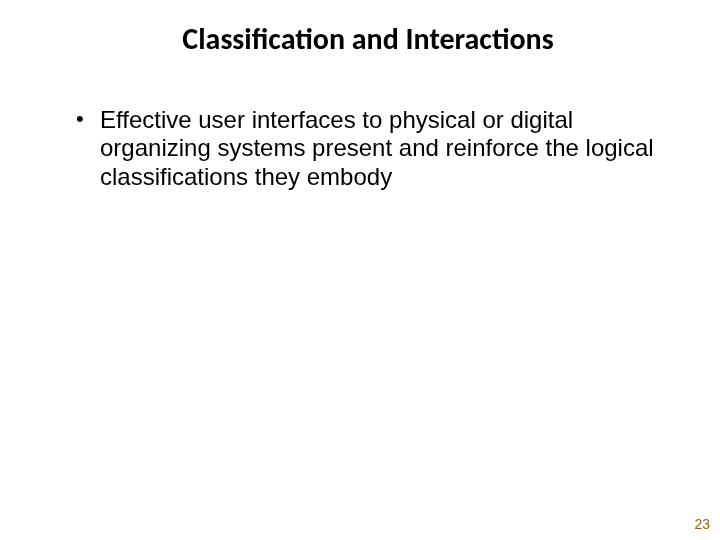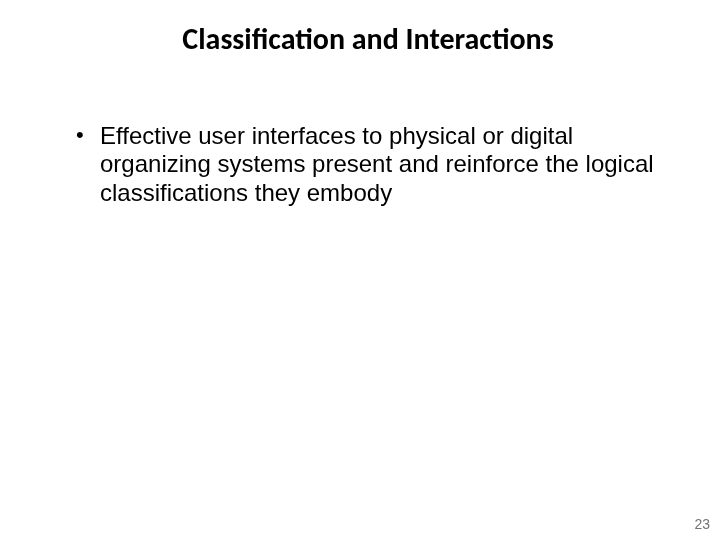--- a/index.html
+++ b/index.html
@@ -41,36 +41,35 @@
     list-style: none;
     margin: 0;
     padding: 0;
   }
   .bullets > li {
     position: relative;
     padding-left: 30px;
     margin-bottom: 28px;
     font-size: 24px;
     line-height: 1.18;
-    margin-top: 16px;
   }
   .bullets > li::before {
     content: "•";
     position: absolute;
     left: 6px;
     top: 0;
     font-size: 22px;
     line-height: 1.2;
   }
   .page-number {
     position: absolute;
     bottom: 8px;
     right: 10px;
     font-size: 14px;
-    color: #737373;
+    color: #a16207;
   }
 </style>
 </head>
 <body>
 
 <div class="slide">
   <div class="title">Classification and Interactions</div>
   <div class="body">
     <ul class="bullets">
       <li>Effective user interfaces to physical or digital organizing systems present and reinforce the logical classifications they embody</li>

